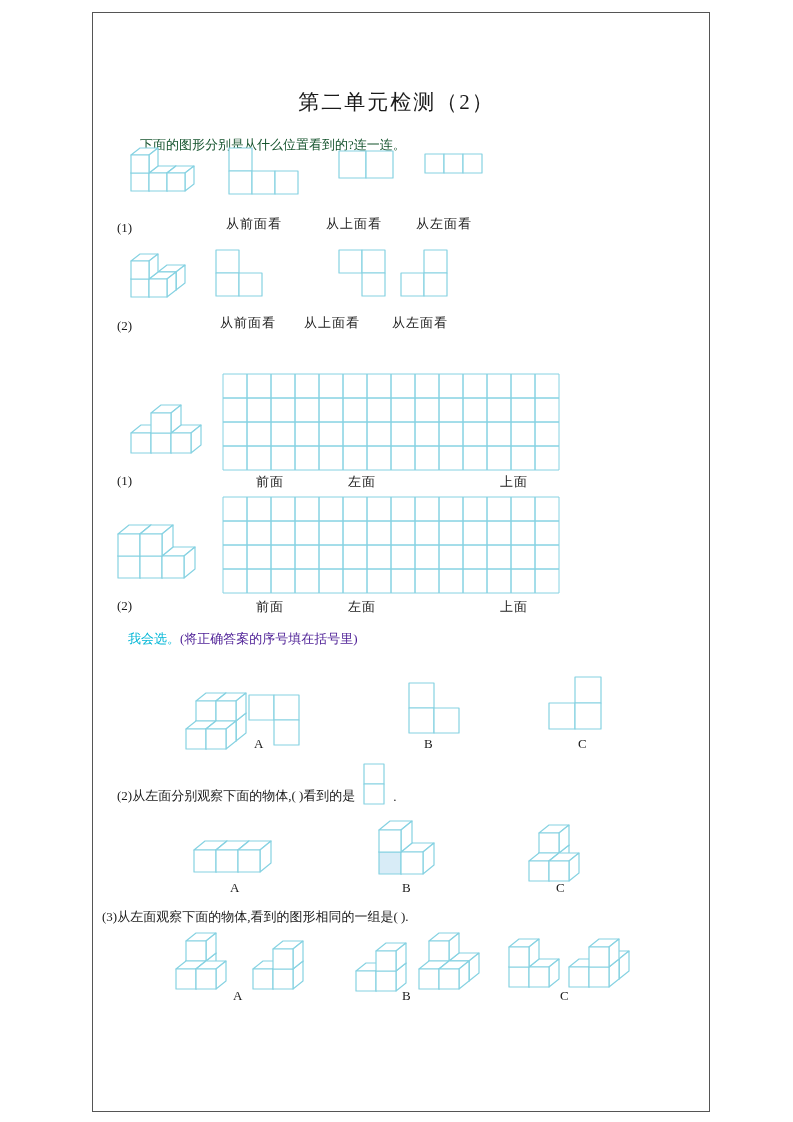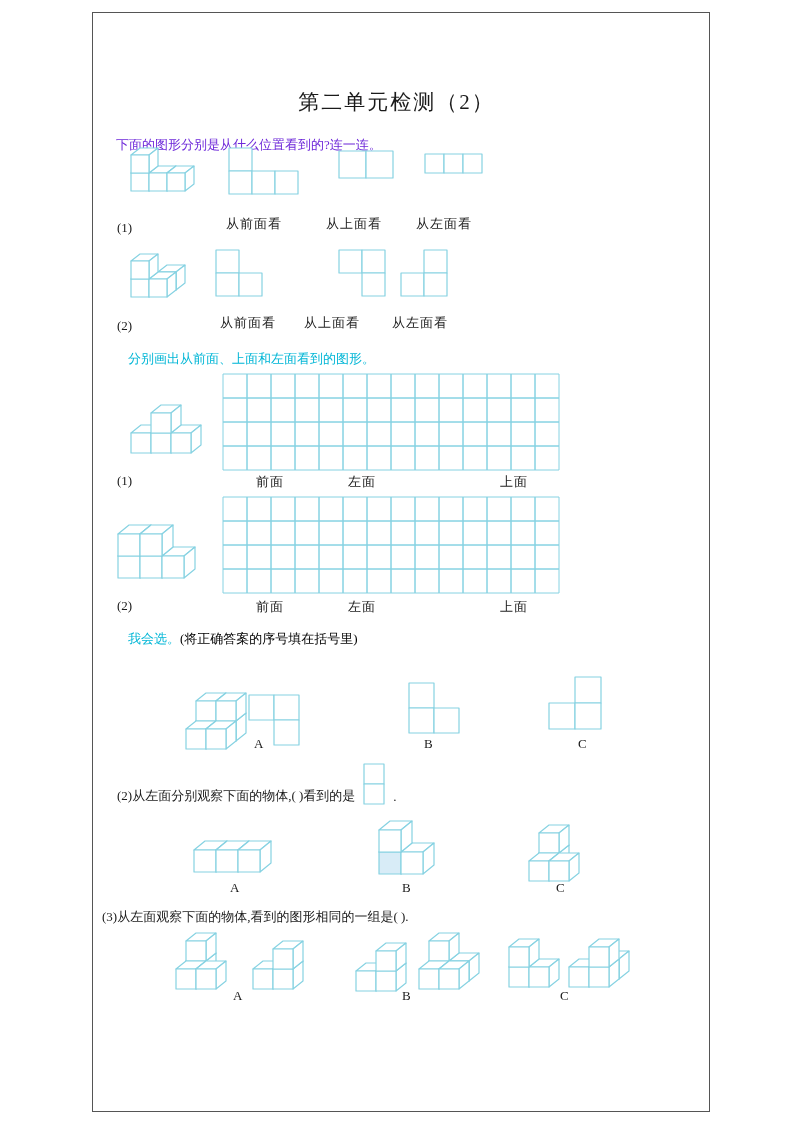--- a/index.html
+++ b/index.html
@@ -14,40 +14,40 @@
   .frame{
     position:absolute;left:92px;top:12px;width:616px;height:1098px;
     border:1px solid #555;
   }
   .title{
     position:absolute;left:0;top:88px;width:100%;
     margin:0;text-align:center;
     font-size:21px;font-weight:400;letter-spacing:2px;
   }
   .hdr{position:absolute;font-size:13px;white-space:nowrap;}
-  .hdr .rest{color:#000000;}
+  .hdr .rest{color:#4c1d95;}
   .txt{position:absolute;font-size:13px;white-space:nowrap;}
   .num{position:absolute;font-size:13px;}
   .lbl{position:absolute;font-size:13px;white-space:nowrap;letter-spacing:1px;}
   .opt{position:absolute;font-size:13px;}
   .fig{position:absolute;line-height:0;}
   .inline-line{position:absolute;display:flex;align-items:flex-end;gap:8px;font-size:13px;white-space:nowrap;}
   .inline-line .fig2{line-height:0;}
   svg{display:block;}
 </style>
 </head>
 <body>
 
 <div id="page">
 
   <div class="frame"></div>
 
   <h1 class="title">第二单元检测（2）</h1>
 
-  <div class="hdr" style="left: 116px; top: 136px; color: #6d28d9;">下面的图形分别是从什么位置看到的?连一连。</div>
+  <div class="hdr" style="left: 140px; top: 136px; color: #14532d;">下面的图形分别是从什么位置看到的?连一连。</div>
 
   <div class="fig" style="left:130px;top:147px">
       <svg width="65" height="45">
         <polygon points="1,26 19,26 28,19 10,19" fill="#ffffff" stroke="#86d2e2" stroke-width="1.2" stroke-linejoin="round"></polygon>
         <polygon points="19,44 28,37 28,19 19,26" fill="#ffffff" stroke="#86d2e2" stroke-width="1.2" stroke-linejoin="round"></polygon>
         <polygon points="1,44 19,44 19,26 1,26" fill="#fff" stroke="#86d2e2" stroke-width="1.2" stroke-linejoin="round"></polygon>
         <polygon points="19,26 37,26 46,19 28,19" fill="#ffffff" stroke="#86d2e2" stroke-width="1.2" stroke-linejoin="round"></polygon>
         <polygon points="37,44 46,37 46,19 37,26" fill="#ffffff" stroke="#86d2e2" stroke-width="1.2" stroke-linejoin="round"></polygon>
         <polygon points="19,44 37,44 37,26 19,26" fill="#fff" stroke="#86d2e2" stroke-width="1.2" stroke-linejoin="round"></polygon>
         <polygon points="37,26 55,26 64,19 46,19" fill="#ffffff" stroke="#86d2e2" stroke-width="1.2" stroke-linejoin="round"></polygon>
@@ -119,21 +119,20 @@
         <polygon points="24,1 47,1 47,24 24,24" fill="#ffffff" stroke="#86d2e2" stroke-width="1.2" stroke-linejoin="round"></polygon>
         <polygon points="1,24 24,24 24,47 1,47" fill="#ffffff" stroke="#86d2e2" stroke-width="1.2" stroke-linejoin="round"></polygon>
         <polygon points="24,24 47,24 47,47 24,47" fill="#ffffff" stroke="#86d2e2" stroke-width="1.2" stroke-linejoin="round"></polygon>
       </svg>
     </div>
   <div class="num" style="left:117px;top:318px">(2)</div>
   <div class="lbl" style="left:220px;top:314px">从前面看</div>
   <div class="lbl" style="left:304px;top:314px">从上面看</div>
   <div class="lbl" style="left:392px;top:314px">从左面看</div>
 
-  <div class="hdr" style="left: 128px; top: 350px; color: rgb(0, 182, 214);">分别画出从前面、上面和左面看到的图形。</div>
 
   <div class="fig" style="left:130px;top:404px">
       <svg width="72" height="50">
         <polygon points="1,29 21,29 31,21 11,21" fill="#ffffff" stroke="#86d2e2" stroke-width="1.2" stroke-linejoin="round"></polygon>
         <polygon points="21,49 31,41 31,21 21,29" fill="#ffffff" stroke="#86d2e2" stroke-width="1.2" stroke-linejoin="round"></polygon>
         <polygon points="1,49 21,49 21,29 1,29" fill="#fff" stroke="#86d2e2" stroke-width="1.2" stroke-linejoin="round"></polygon>
         <polygon points="21,29 41,29 51,21 31,21" fill="#ffffff" stroke="#86d2e2" stroke-width="1.2" stroke-linejoin="round"></polygon>
         <polygon points="41,49 51,41 51,21 41,29" fill="#ffffff" stroke="#86d2e2" stroke-width="1.2" stroke-linejoin="round"></polygon>
         <polygon points="21,49 41,49 41,29 21,29" fill="#fff" stroke="#86d2e2" stroke-width="1.2" stroke-linejoin="round"></polygon>
         <polygon points="41,29 61,29 71,21 51,21" fill="#ffffff" stroke="#86d2e2" stroke-width="1.2" stroke-linejoin="round"></polygon>

